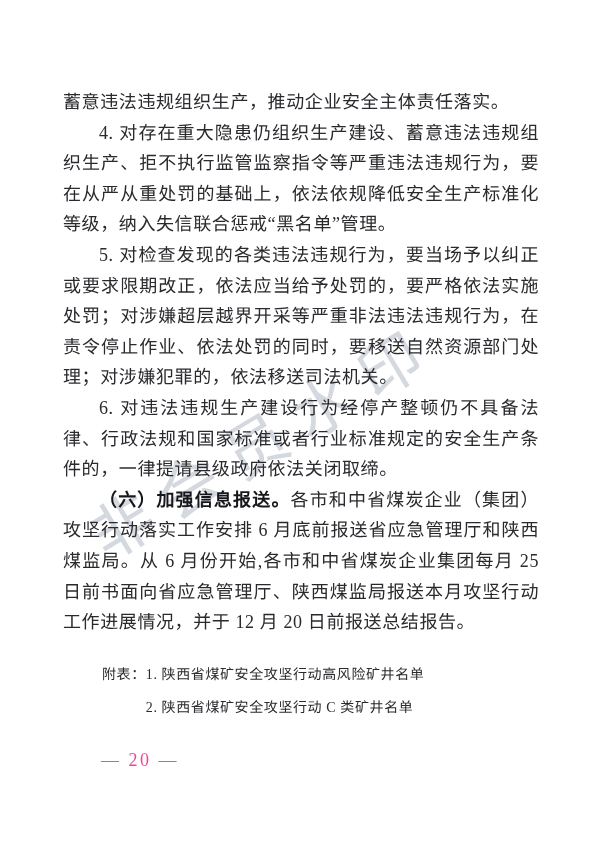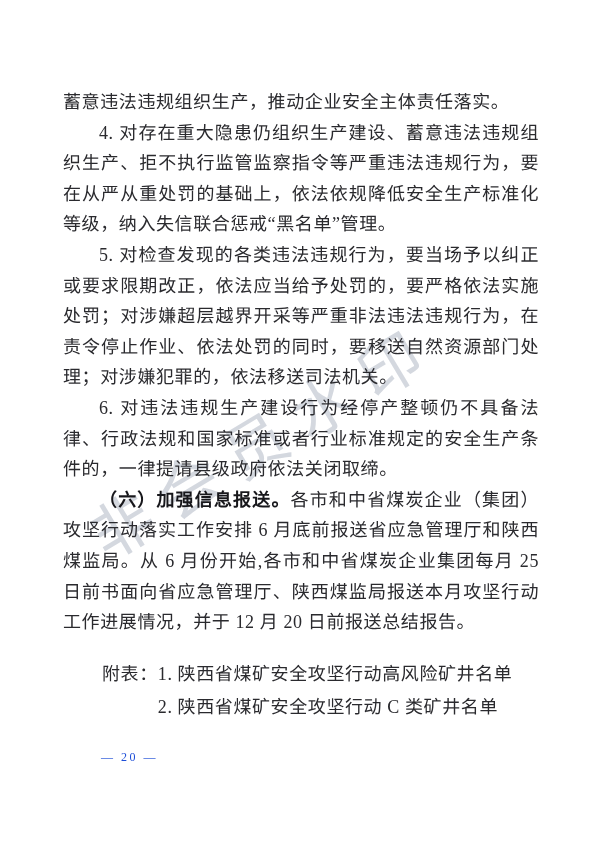--- a/index.html
+++ b/index.html
@@ -38,34 +38,34 @@
     text-align: justify;
   }
   .body-text p.indent { text-indent: 2em; }
   .para-head { font-weight: bold; color: #17171b; margin-top: 45px; }
   .attachment {
     position: absolute;
     left: 102px;
     top: 658px;
     display: flex;
     align-items: flex-start;
-    font-size: 18px;
+    font-size: 14px;
     line-height: 33px;
     letter-spacing: 0.6px;
     color: #2a2a2e;
   }
   .attachment-label { white-space: nowrap; }
   .attachment-items div { white-space: nowrap; }
   .page-number {
     position: absolute;
     left: 101px;
     top: 750px;
-    font-size: 12px;
+    font-size: 18px;
     letter-spacing: 2.5px;
-    color: #1d4ed8;
+    color: #ec4899;
   }
 </style>
 </head>
 <body>
 
 <div class="page">
 
   <div class="watermark">非会员水印</div>
 
   <div class="body-text">

